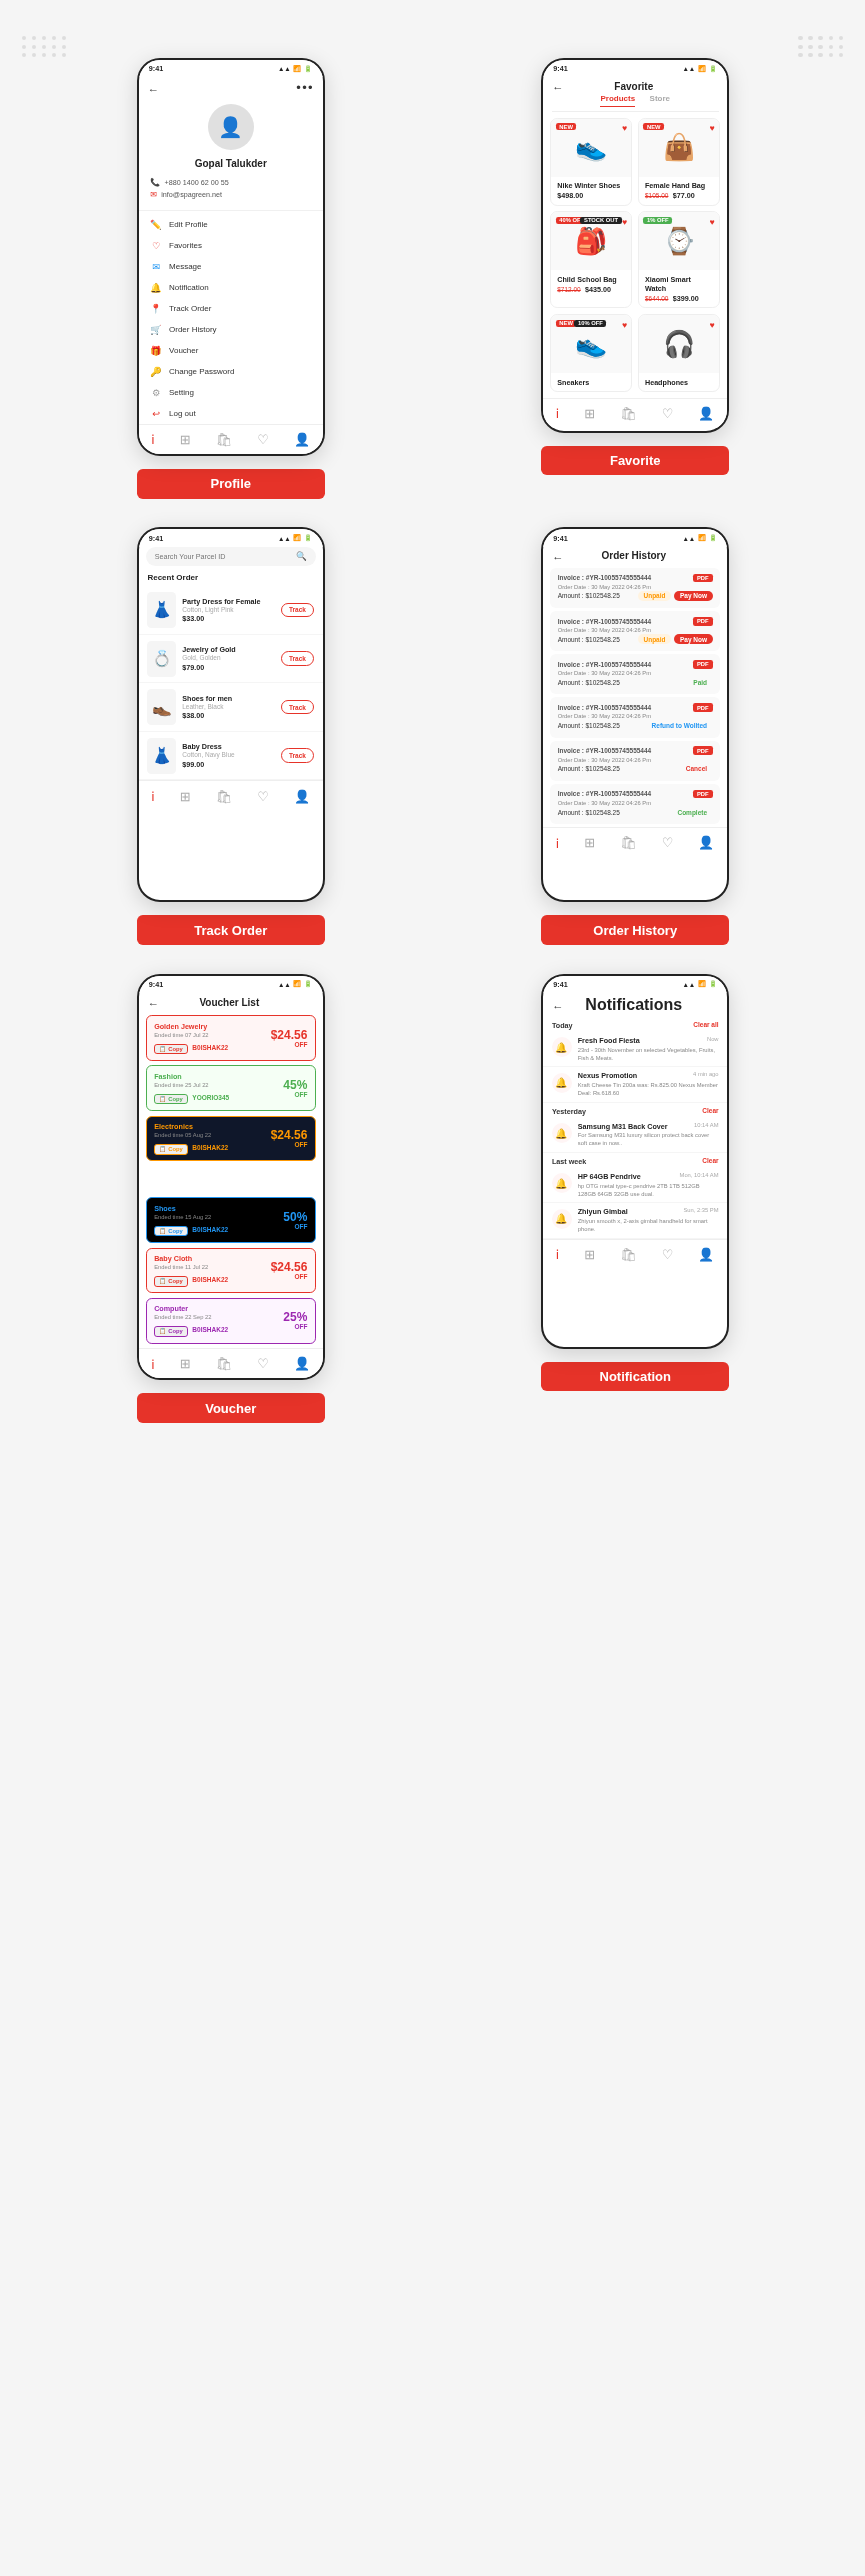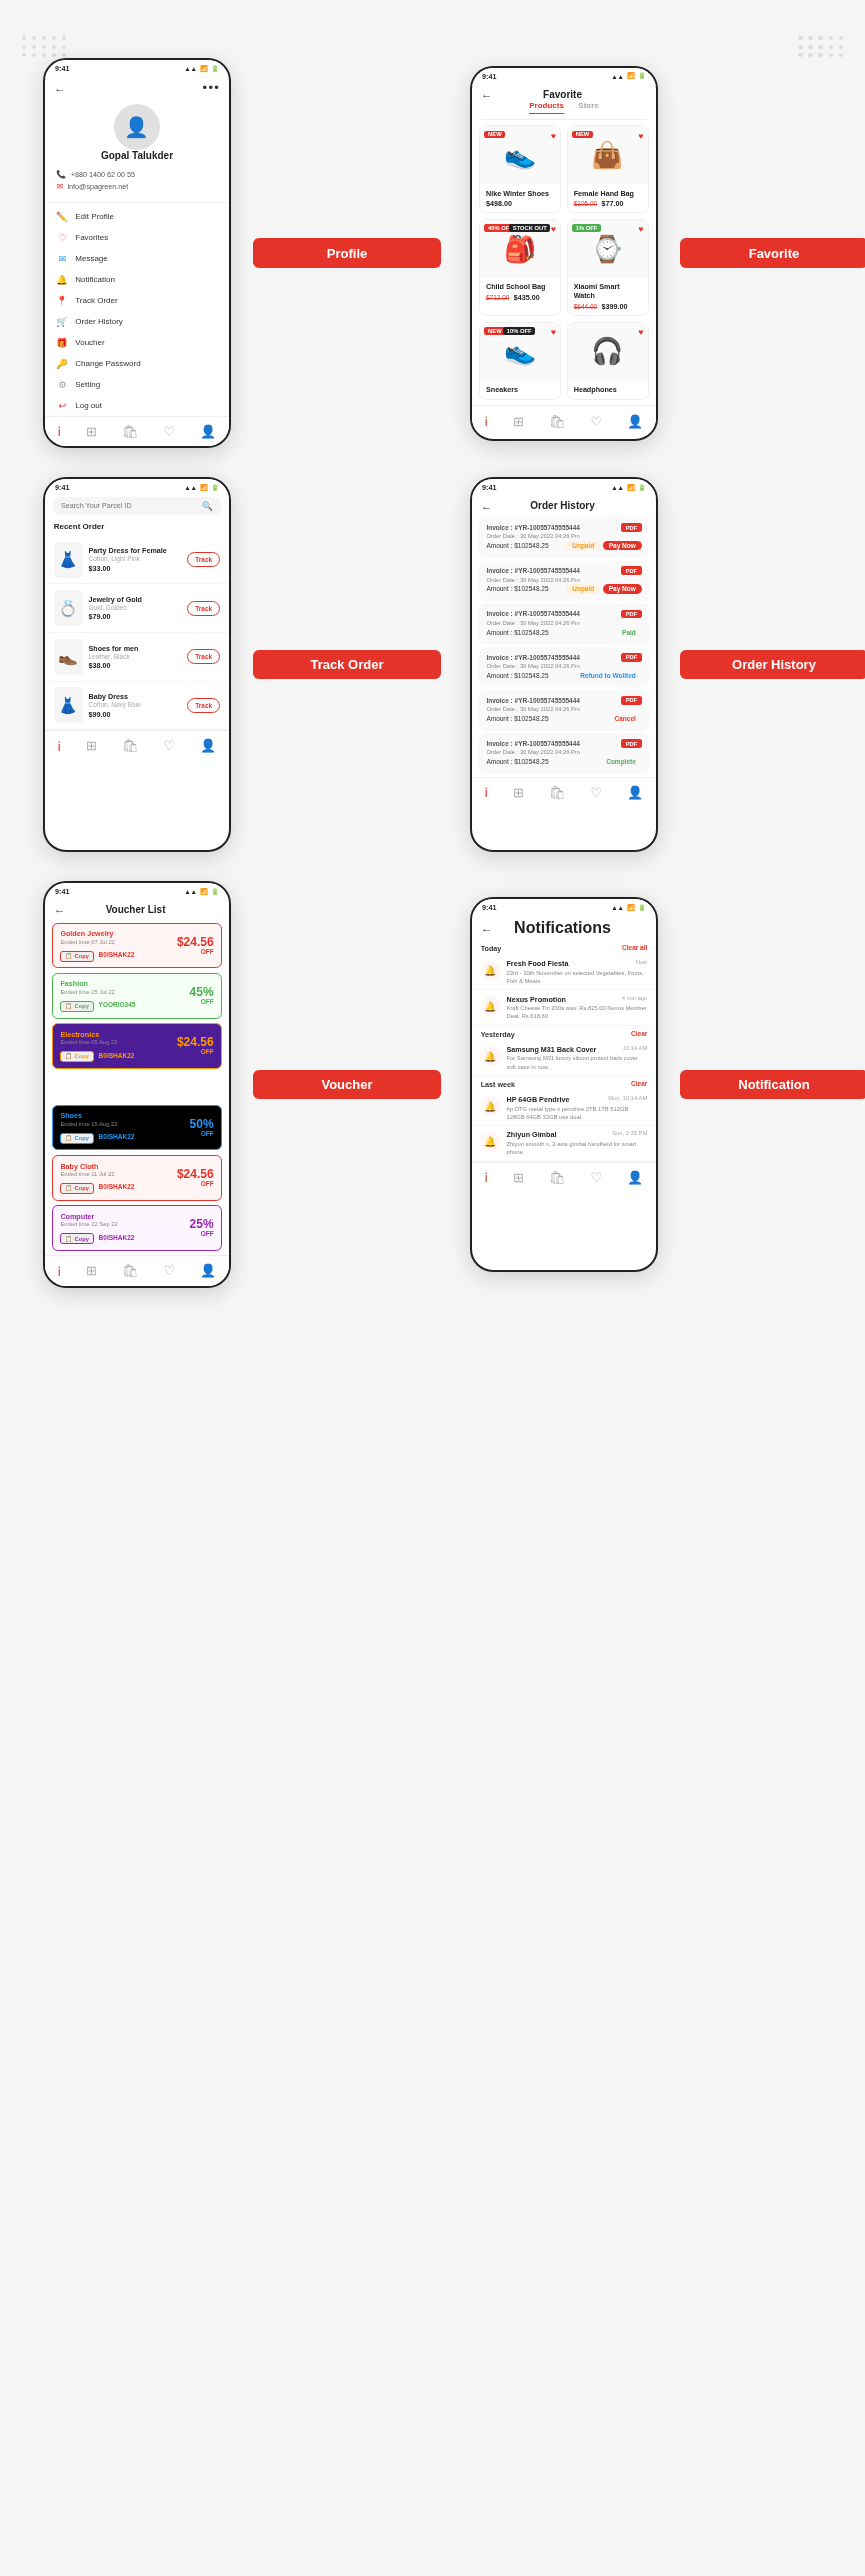--- a/index.html
+++ b/index.html
@@ -32,22 +32,23 @@
       display: grid;
       grid-template-columns: 1fr 1fr;
       gap: 29px;
       padding: 14.4px 43px;
       position: relative;
     }
 
     
     .phone-wrapper {
       display: flex;
-      align-items: center;
-      gap: 22px;
+      flex-direction: column;
+      align-items: center;
+      gap: 13px;
     }
 
     .phone-frame {
       width: 188px;
       min-height: 375px;
       background: #fff;
       border-radius: 23px;
       border: 2.2px solid #222;
       overflow: hidden;
       position: relative;
@@ -105,21 +106,21 @@
       border-radius: 50%;
       background: #e0e0e0;
       overflow: hidden;
       display: flex; align-items: center; justify-content: center;
       font-size: 20px;
     }
     .profile-name {
       font-size: 10px;
       font-weight: 700;
       color: #222;
-      margin-top: 0;
+      margin-top: 8px;
     }
     .profile-contact {
       padding: 0 11.5px 5.8px;
     }
     .contact-item {
       display: flex;
       align-items: center;
       gap: 4.3px;
       font-size: 7.2px;
       color: #555;
@@ -874,21 +875,21 @@
             <button class="copy-btn" style="color:#4CAF50;border-color:#4CAF50;">📋 Copy</button>
             <span class="voucher-code" style="color:#4CAF50;">YOORIO345</span>
           </div>
         </div>
         <div style="text-align:right;">
           <div class="voucher-discount" style="color:#4CAF50;">45%</div>
           <div class="voucher-off" style="color:#4CAF50;">OFF</div>
         </div>
       </div>
 
-      <div class="voucher-card" style="border-color:#FF9800; background:#4c1d95;">
+      <div class="voucher-card" style="border-color:#FF9800; background:#0f172a;">
         <div class="voucher-left">
           <div class="voucher-shop" style="color:#FF9800;">Electronics</div>
           <div class="voucher-date">Ended time 05 Aug 22</div>
           <div style="display:flex;align-items:center;margin-top:2.9px;">
             <button class="copy-btn" style="color:#FF9800;border-color:#FF9800;">📋 Copy</button>
             <span class="voucher-code" style="color:#FF9800;">B0ISHAK22</span>
           </div>
         </div>
         <div style="text-align:right;">
           <div class="voucher-discount" style="color:#FF9800;">$24.56</div>

